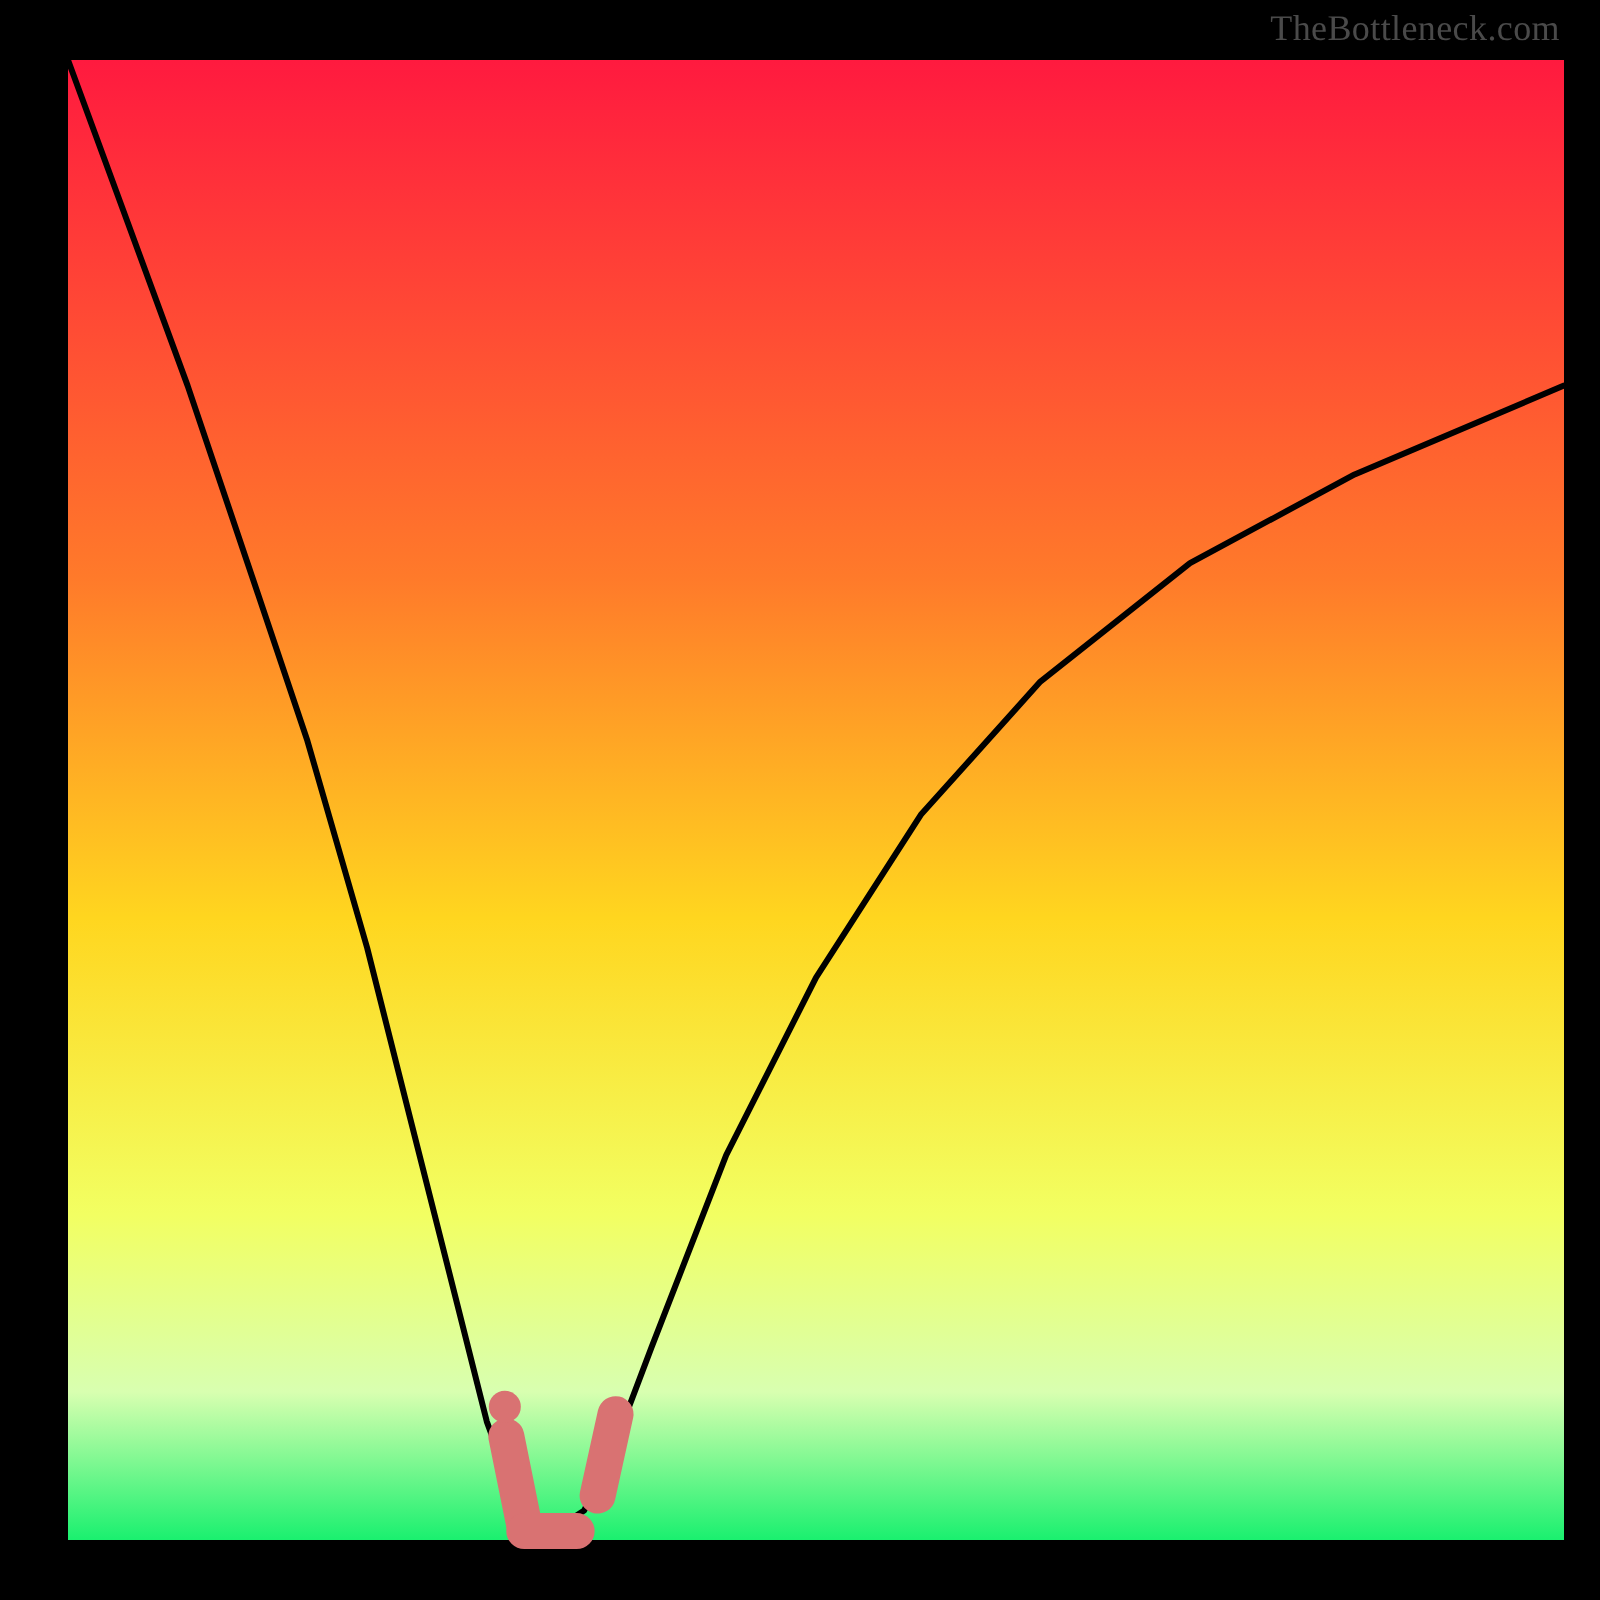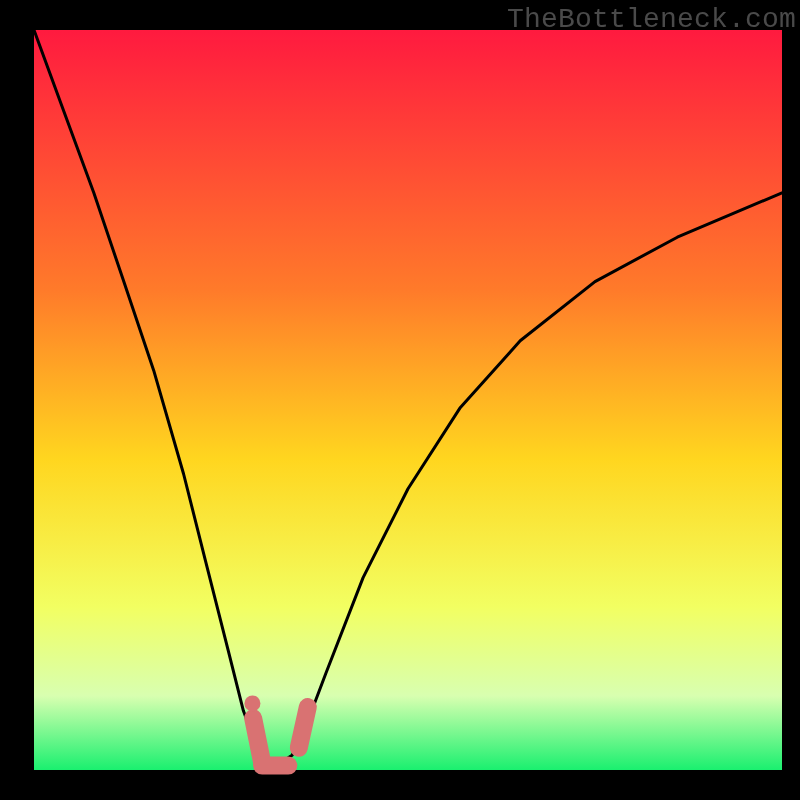--- a/index.html
+++ b/index.html
@@ -12,23 +12,23 @@
   }
   .frame {
     position: relative;
     width: 800px;
     height: 800px;
     background: #000;
   }
   .watermark {
     position: absolute;
     top: 4px;
-    right: 4px;
-    font-family: Liberation Mono, monospace;
-    font-size: 28px;
+    right: 20px;
+    font-family: Liberation Serif, serif;
+    font-size: 18px;
     color: #4a4a4a;
     font-weight: 500;
     letter-spacing: 0.2px;
   }
   svg {
     position: absolute;
     top: 0;
     left: 0;
   }
 </style>

